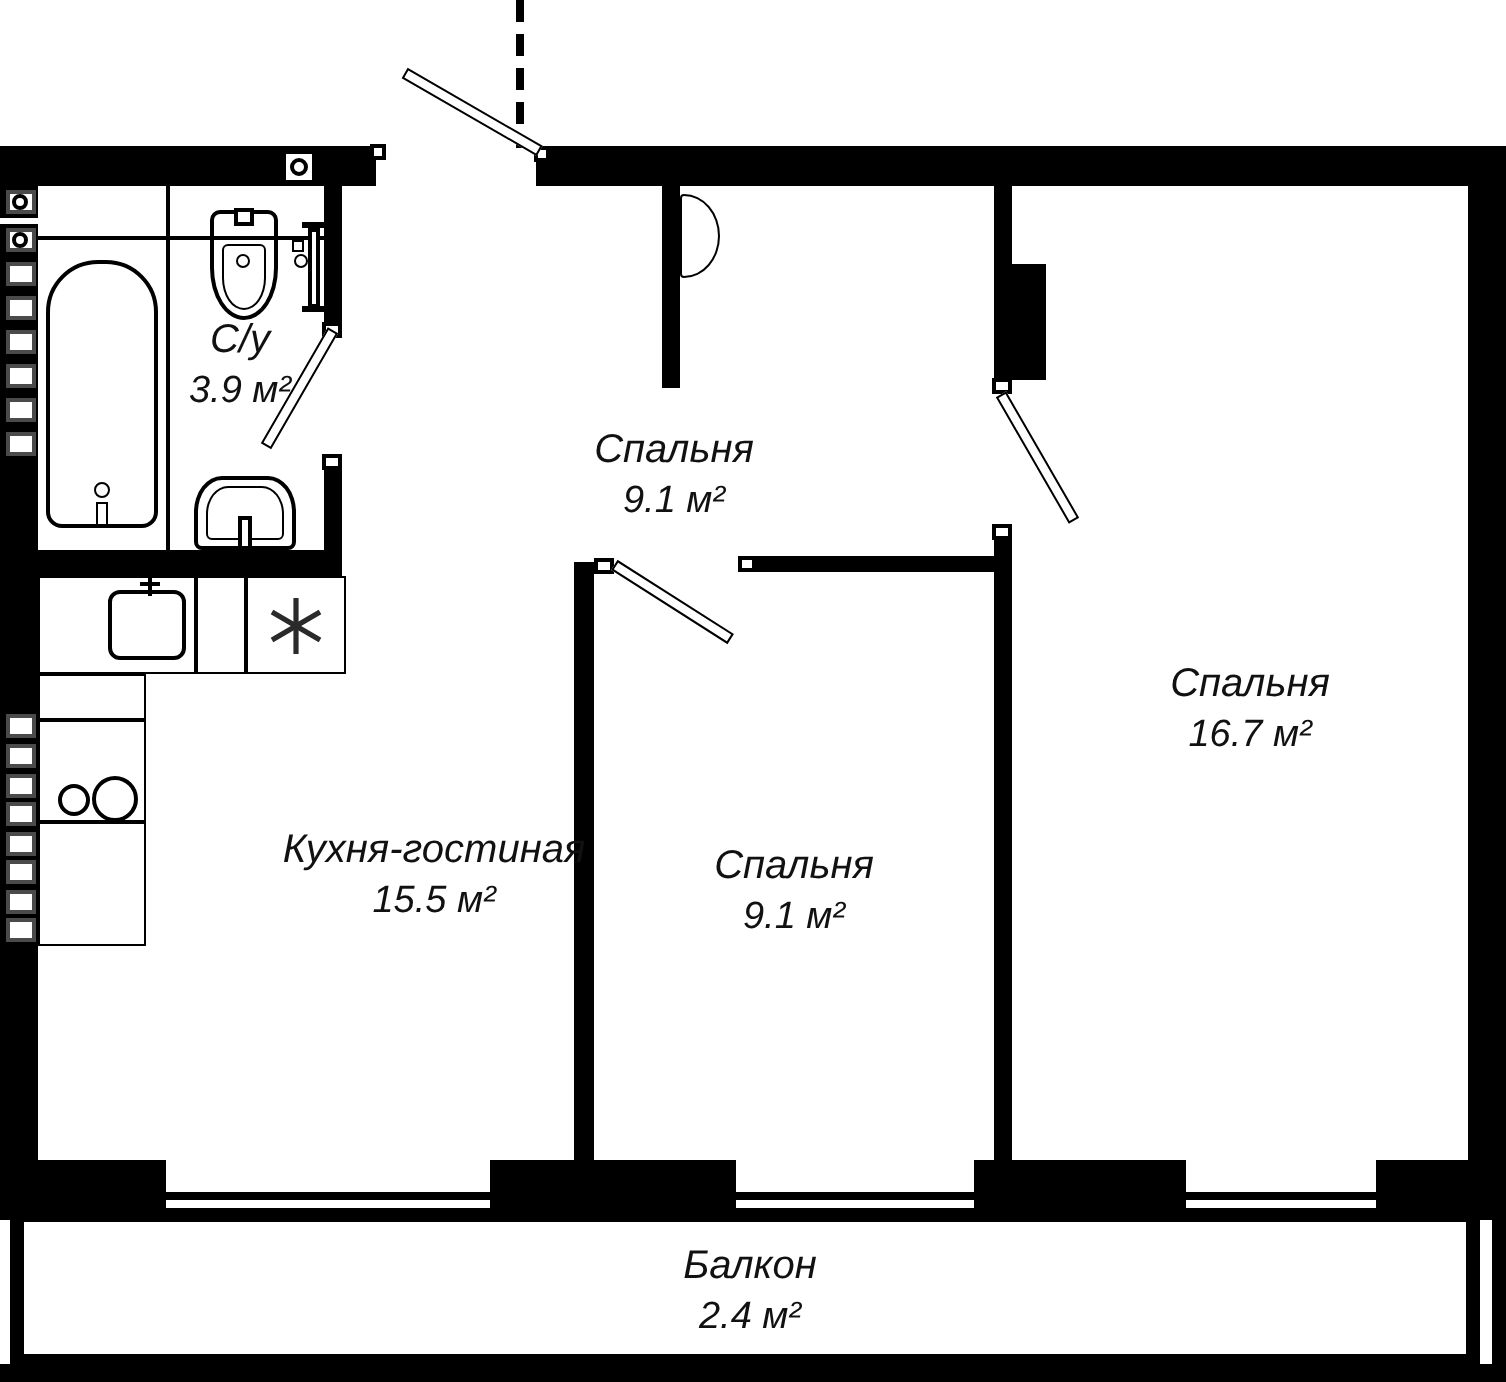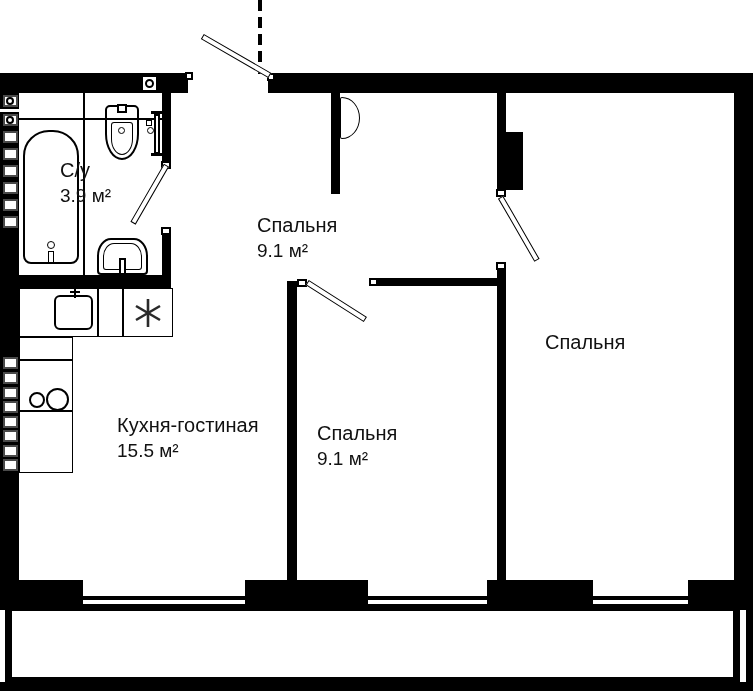--- a/index.html
+++ b/index.html
@@ -10,21 +10,21 @@
   .whitebar{position:absolute;background:#fff;}
   .cap{position:absolute;background:#fff;border:2px solid #000;box-sizing:border-box;}
   .fx{position:absolute;border:2px solid #000;background:#fff;box-sizing:border-box;}
   .fxt{position:absolute;border:2px solid #000;background:transparent;box-sizing:border-box;}
   .fxi{position:absolute;border:1.5px solid #000;background:transparent;box-sizing:border-box;}
   .shaft{position:absolute;width:15px;height:12px;background:#fff;border:2px solid #4a4a4a;box-sizing:border-box;}
   .shaft-circle{position:absolute;width:8px;height:8px;border:2px solid #000;border-radius:50%;background:#fff;box-sizing:border-box;}
   .leaf{position:absolute;height:6px;background:#fff;border:1.5px solid #000;box-sizing:border-box;transform-origin:1px 50%;}
   .dash{position:absolute;width:4px;background:repeating-linear-gradient(to bottom,#000 0 11px,transparent 11px 17px);}
   .balcony-box{position:absolute;border:7px solid #000;background:#fff;box-sizing:border-box;}
-  .room-label{position:absolute;color:#111;line-height:1.28;}
+  .room-label{position:absolute;text-align:center;color:#111;line-height:1.28;font-style:italic;}
   .rname{font-size:20px;}
   .rarea{font-size:19px;}
   .win{position:absolute;height:4px;background:#000;}
 </style>
 </head>
 <body>
 
 <div class="plan">
 
   <div class="balcony-box" style="left:5px;top:604px;width:735px;height:80px;"></div>
@@ -137,23 +137,28 @@
   <div class="room-label" style="left:60px;top:158px;width:120px;">
     <div class="rname">С/у</div>
     <div class="rarea">3.9 м²</div>
   </div>
   <div class="room-label" style="left:257px;top:213px;width:160px;">
     <div class="rname">Спальня</div>
     <div class="rarea">9.1 м²</div>
   </div>
   <div class="room-label" style="left:545px;top:330px;width:160px;">
     <div class="rname">Спальня</div>
+    <div class="rarea">16.7 м²</div>
   </div>
   <div class="room-label" style="left:317px;top:421px;width:160px;">
     <div class="rname">Спальня</div>
     <div class="rarea">9.1 м²</div>
   </div>
   <div class="room-label" style="left:72px;top:413px;width:200px;margin-left:45px;">
     <div class="rname">Кухня-гостиная</div>
     <div class="rarea">15.5 м²</div>
   </div>
+  <div class="room-label" style="left:275px;top:621px;width:200px;">
+    <div class="rname">Балкон</div>
+    <div class="rarea">2.4 м²</div>
+  </div>
 
 </div>
 
 </body></html>

